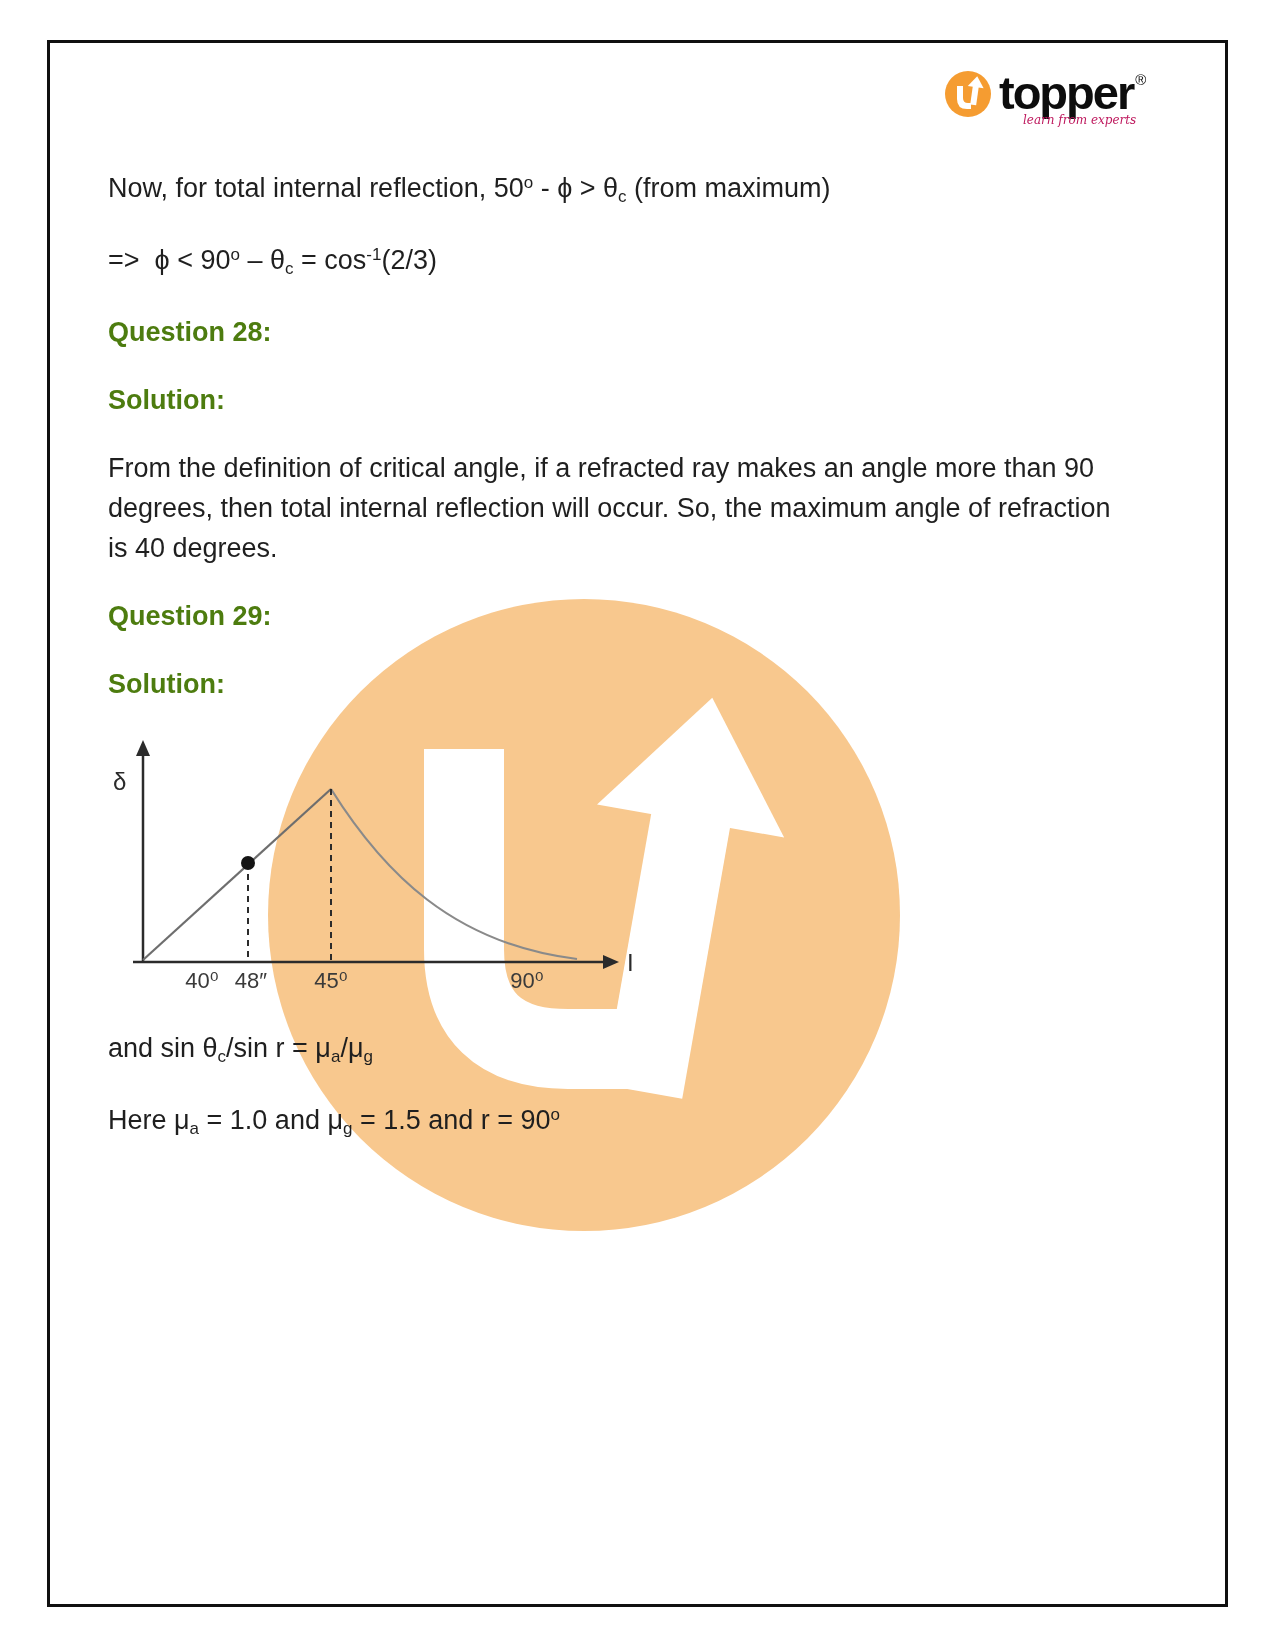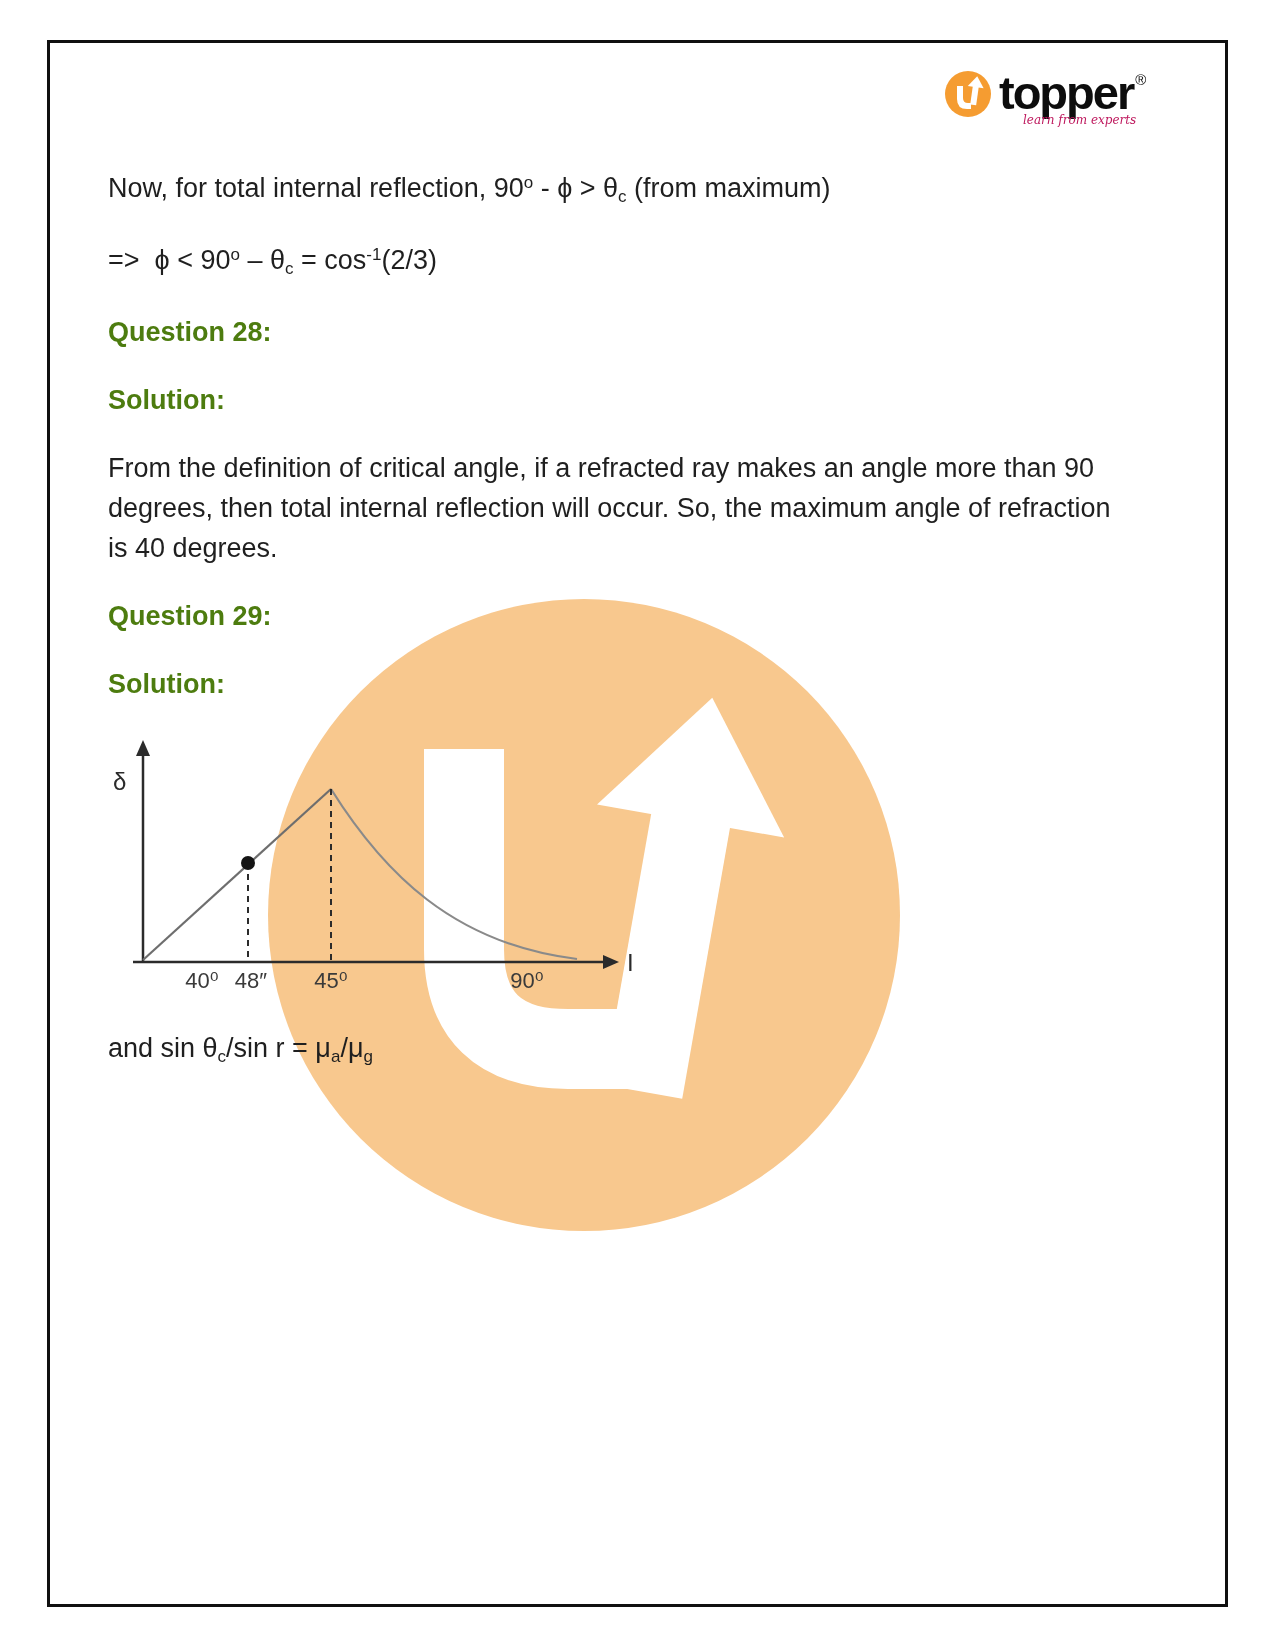--- a/index.html
+++ b/index.html
@@ -62,21 +62,21 @@
     <div class="logo-textwrap">
       <div class="logo-line">
         <span class="logo-word">topper</span><span class="logo-reg">®</span>
       </div>
       <div class="tagline">learn from experts</div>
     </div>
   </header>
 
   <main class="content">
 
-    <p><span>Now, for total internal reflection, 90</span><span class="sup">o</span><span> - ϕ &gt; θ</span><span class="sub">c</span><span> (from maximum)</span></p>
+    <p><span>Now, for total internal reflection, 50</span><span class="sup">o</span><span> - ϕ &gt; θ</span><span class="sub">c</span><span> (from maximum)</span></p>
 
     <p><span>=&gt;&nbsp; ϕ &lt; 90</span><span class="sup">o</span><span> – θ</span><span class="sub">c</span><span> = cos</span><span class="sup">-1</span><span>(2/3)</span></p>
 
 
     <p class="bold">Question 28:</p>
 
     <p class="bold">Solution:</p>
 
     <p>From the definition of critical angle, if a refracted ray makes an angle more than 90 degrees, then total internal reflection will occur. So, the maximum angle of refraction is 40 degrees.</p>
 
@@ -108,15 +108,16 @@
         <text class="tick" x="97" y="256" text-anchor="middle">40⁰</text>
         <text class="tick" x="146" y="256" text-anchor="middle">48″</text>
         <text class="tick" x="226" y="256" text-anchor="middle">45⁰</text>
         <text class="tick" x="422" y="256" text-anchor="middle">90⁰</text>
       </svg>
     </div>
 
 
     <p><span>and sin θ</span><span class="sub">c</span><span>/sin r = μ</span><span class="sub">a</span><span>/μ</span><span class="sub">g</span></p>
 
+    <p><span>Here μ</span><span class="sub">a</span><span> = 1.0 and μ</span><span class="sub">g</span><span> = 1.5 and r = 90</span><span class="sup">o</span></p>
 
   </main>
 </div>
 
 </body></html>

